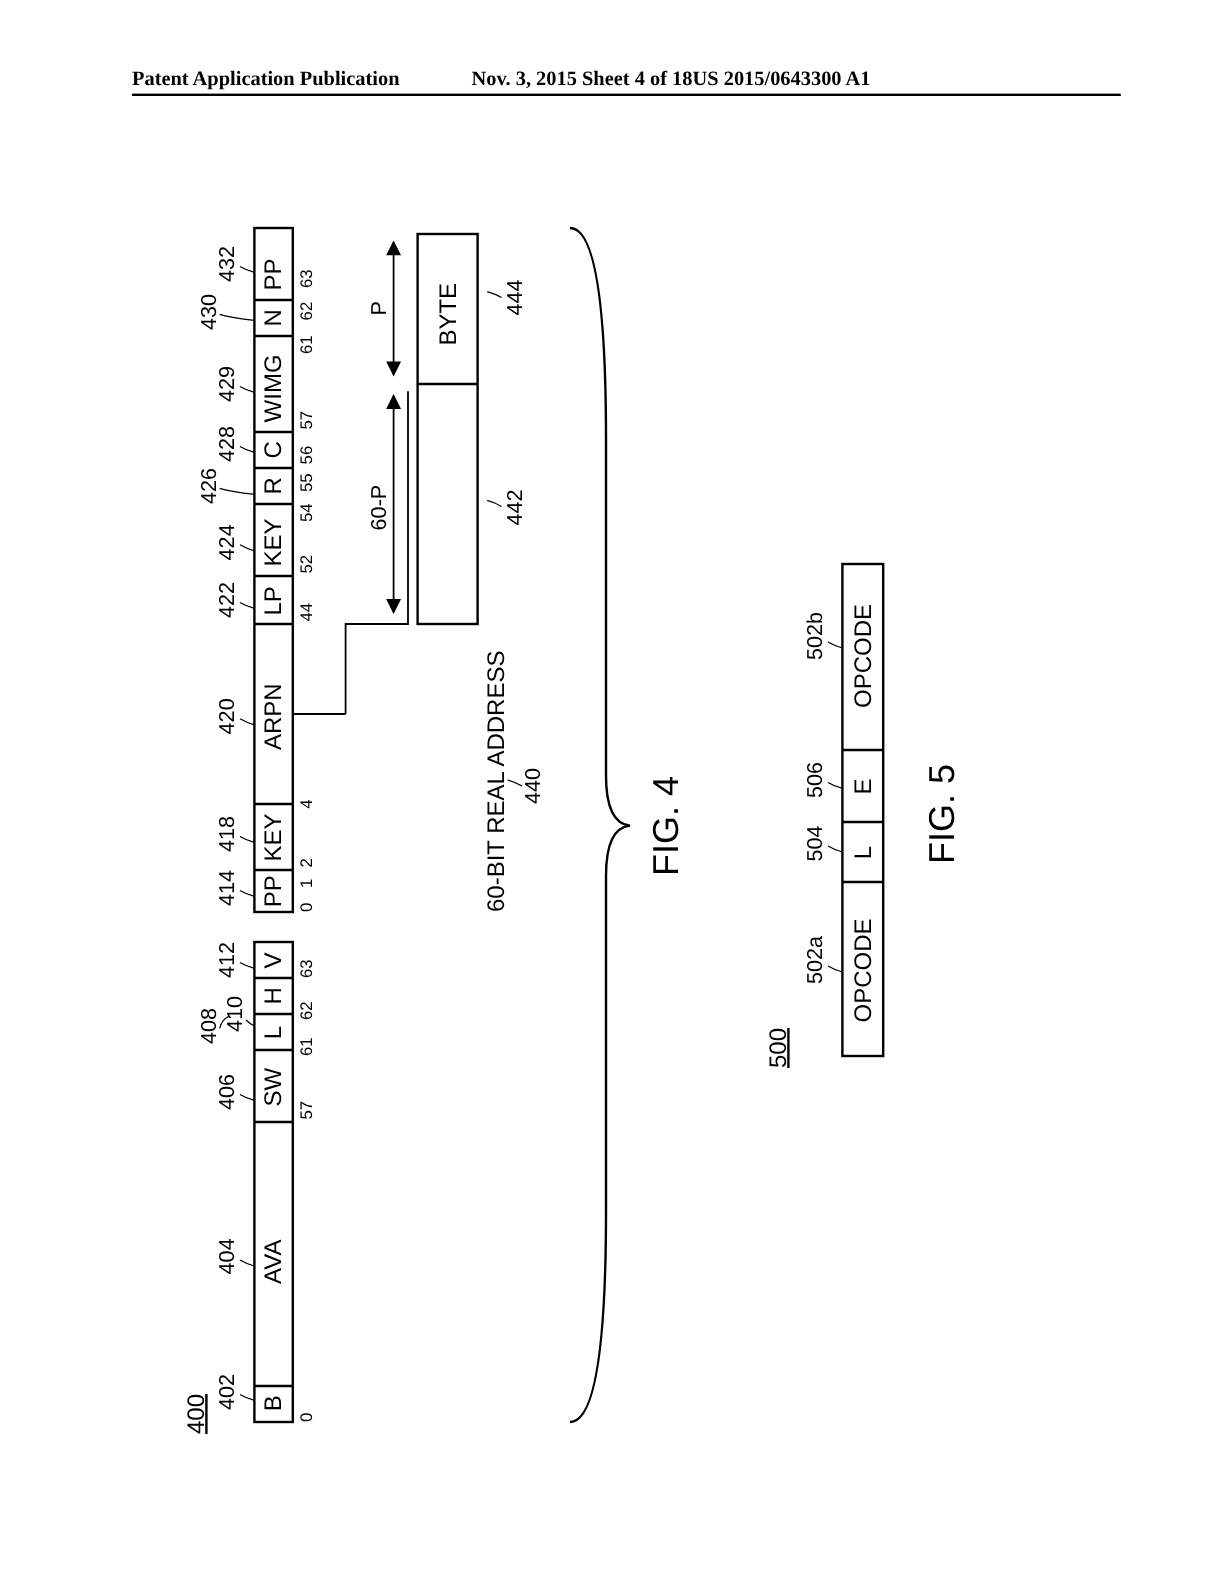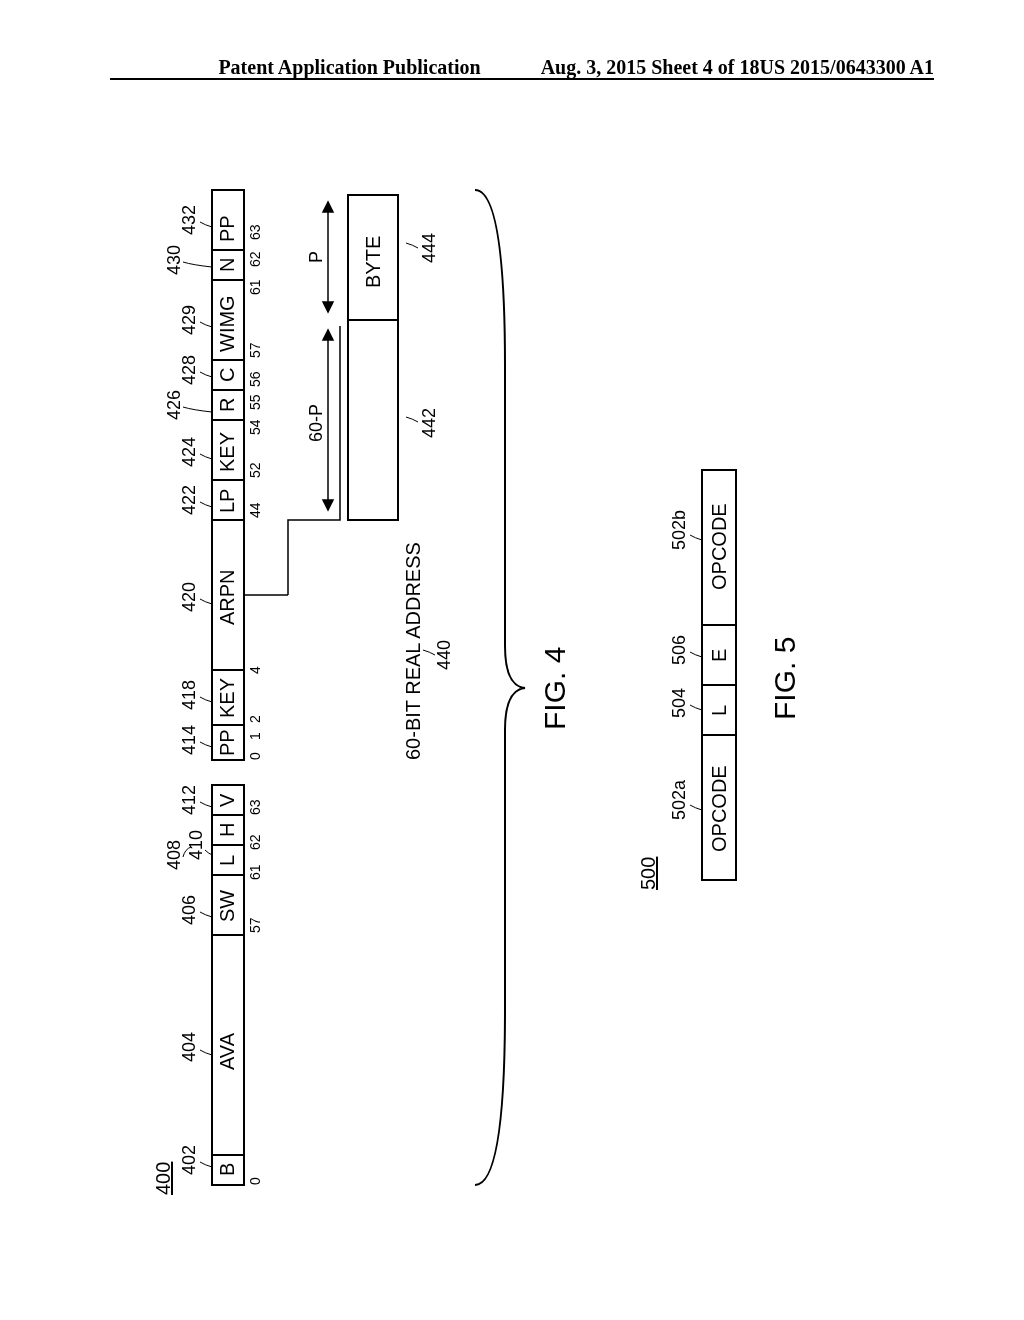--- a/index.html
+++ b/index.html
@@ -1,38 +1,38 @@
 <!DOCTYPE html>
 <html><head>
 <meta charset="utf-8">
 <style>
   * { box-sizing: border-box; margin: 0; padding: 0; }
   html, body { width: 1024px; height: 1320px; background: #fff; font-family: "Times New Roman", serif; color: #000; }
   .page { width: 1024px; height: 1320px; position: relative; }
   .header { position: absolute; top: 78px; left: 0; width: 100%; }
   .header-line { position: absolute; top: 0; left: 110px; right: 90px; border-top: 2px solid #000; }
-  .header-row { position: absolute; top: -22px; left: 110px; right: 90px; display: flex; justify-content: flex-end; font-weight: bold; font-size: 20px; }
+  .header-row { position: absolute; top: -22px; left: 110px; right: 90px; display: flex; justify-content: flex-start; font-weight: bold; font-size: 17px; }
   .header-row span:nth-child(2){ padding-left: 60px;}
   .diagram { position: absolute; top: 150px; left: 110px; width: 800px; height: 1060px; }
   .svgwrap { position: absolute; top: 0; left: 0; width: 800px; height: 1060px; }
   svg { overflow: visible; }
   .figlabel { font: 30px Arial, sans-serif; }
   .cell-text { font: 20px Arial, sans-serif; }
   .small-text { font: 18px Arial, sans-serif; }
   .tiny-text { font: 14px Arial, sans-serif; }
 </style>
 </head>
 <body>
 
 <div class="page">
   <div class="header">
     <div class="header-line"></div>
     <div class="header-row">
       <span>Patent Application Publication</span>
-      <span>Aug. 3, 2015  Sheet 4 of 18</span>
+      <span>Nov. 3, 2015  Sheet 4 of 18</span>
       <span>US 2015/0643300 A1</span>
     </div>
   </div>
 
   <div class="diagram">
     <div class="svgwrap">
       <svg width="800" height="1060" viewBox="0 0 800 1060">
 
         <g transform="translate(400,530) rotate(-90) translate(-530,-400)">
 

